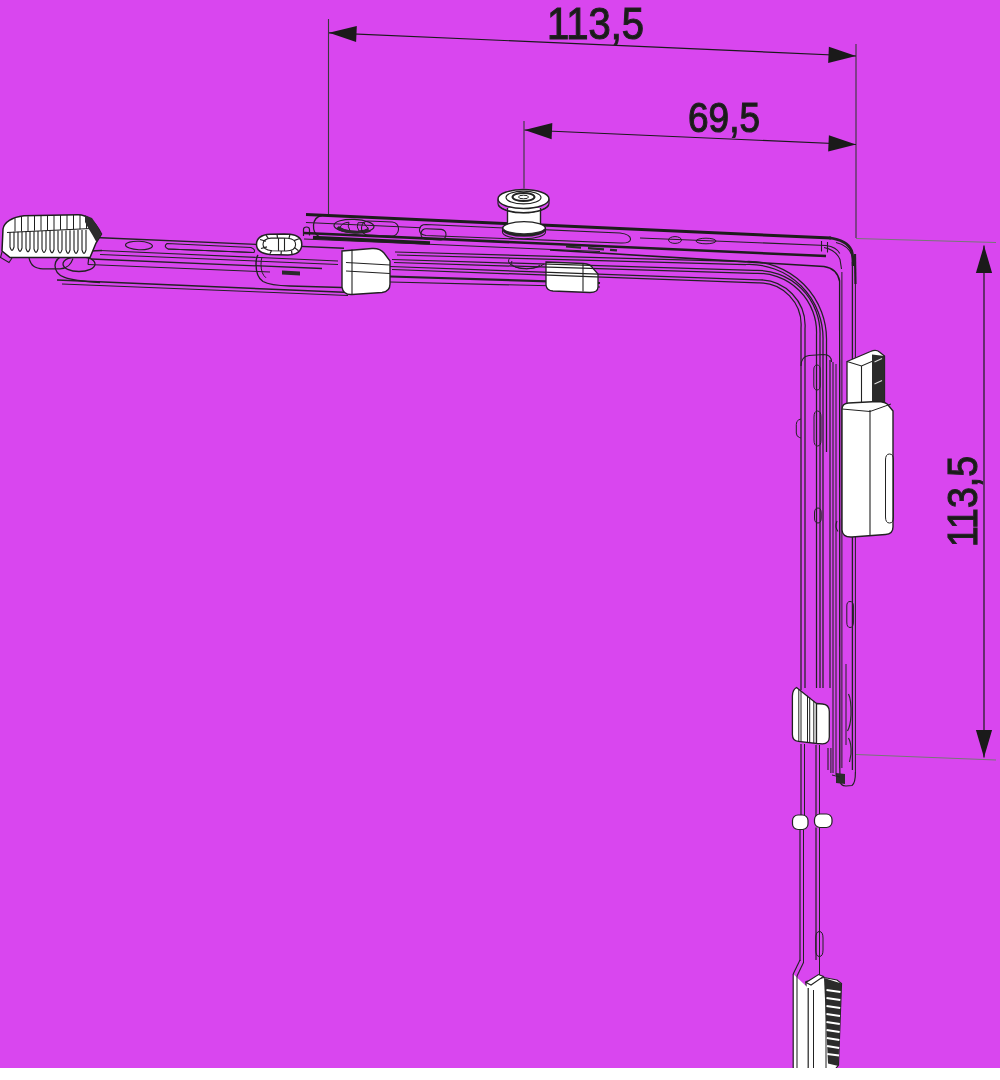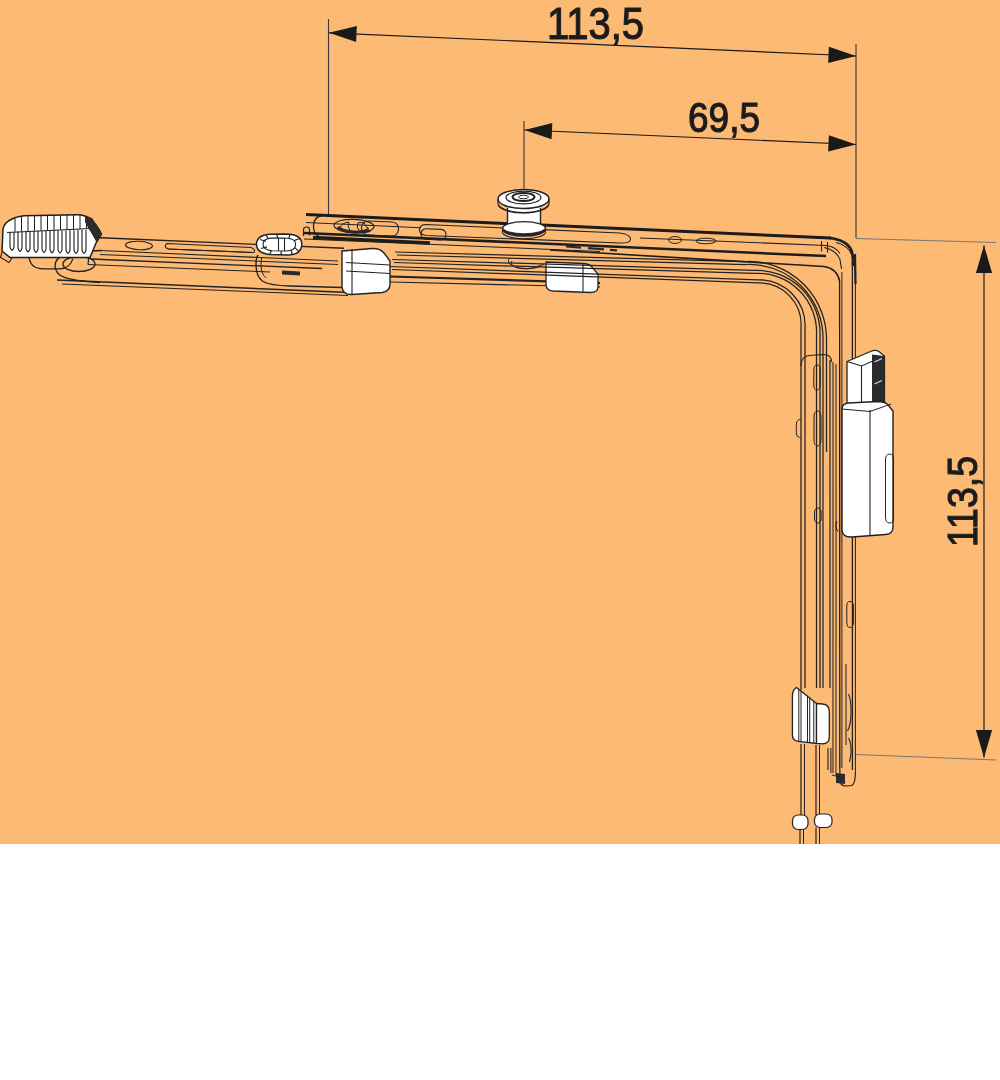--- a/index.html
+++ b/index.html
@@ -1,16 +1,16 @@
 <!DOCTYPE html>
 <html><head>
 <meta charset="utf-8">
 <style>
   html,body{margin:0;padding:0;background:#ffffff;}
-  .page{width:1000px;height:844px;position:relative;overflow:hidden;background:#fdba74;}
+  .page{width:1000px;height:1068px;position:relative;overflow:hidden;background:#d946ef;}
   text{font-family:"Liberation Sans", sans-serif;fill:#1a1a1a;}
 </style>
 </head>
 <body>
 <div class="page">
 <svg width="1000" height="1080" viewBox="0 0 1000 1080" xmlns="http://www.w3.org/2000/svg">
 <g fill="none" stroke="#222222" stroke-width="1.2">
 
 <path d="M328.5,19 L328.5,216" stroke="#383838" stroke-width="1.1"></path>
 

